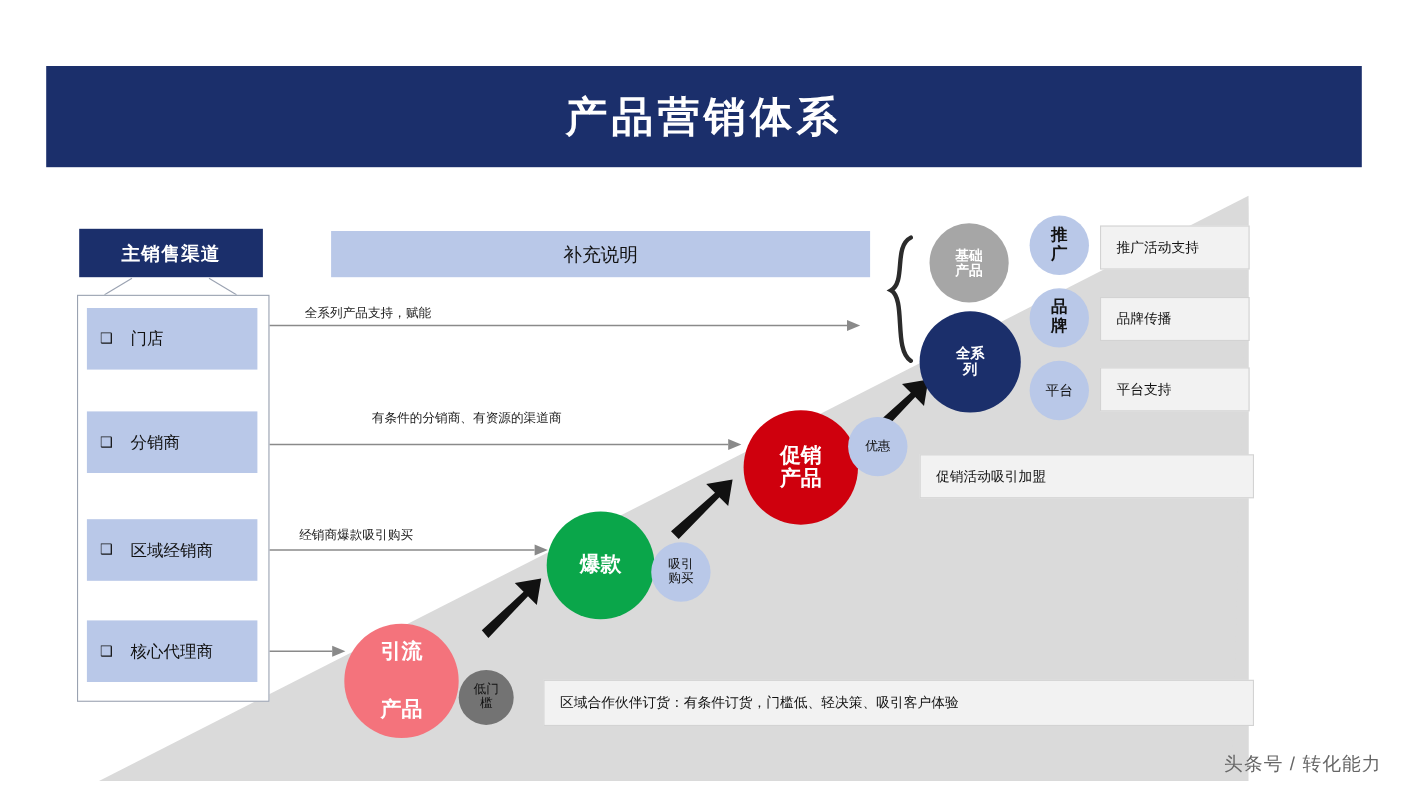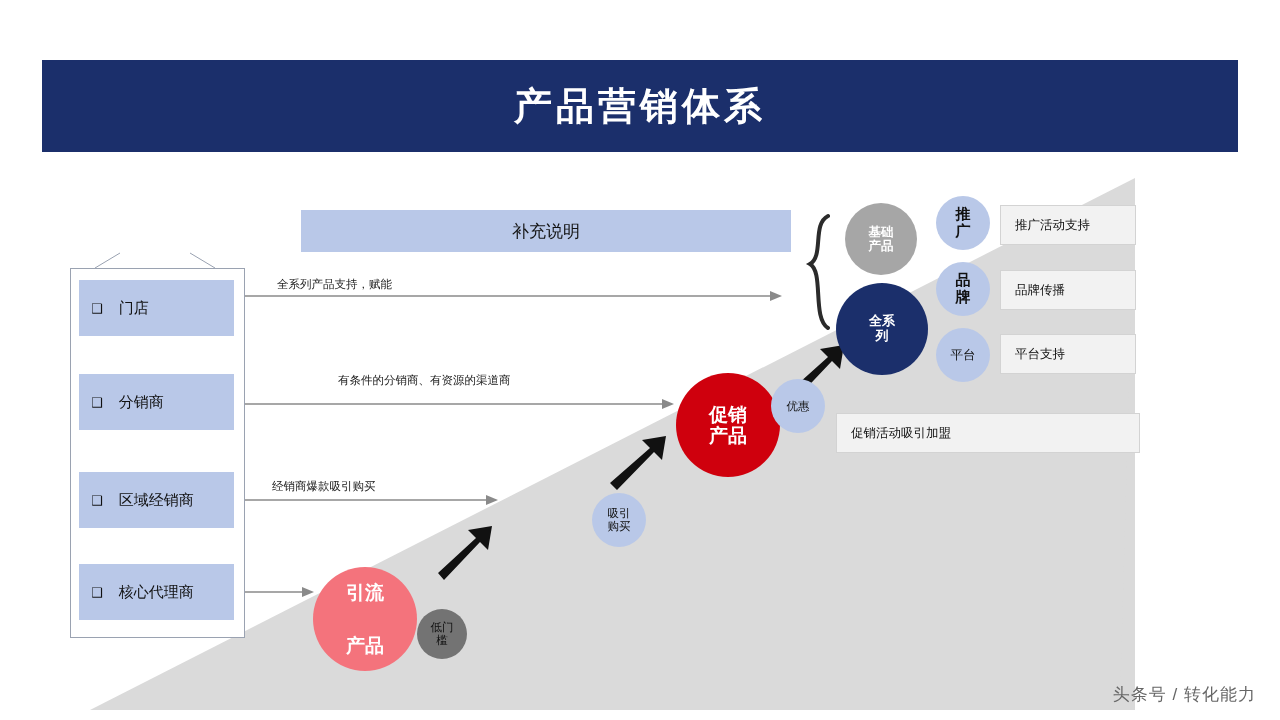--- a/index.html
+++ b/index.html
@@ -98,20 +98,23 @@
       <path d="M438 573 L476 538 L468 530 L492 526 L488 550 L480 542 L444 580 Z"></path>
       <path d="M610 483 L650 448 L642 440 L666 436 L662 460 L654 452 L617 490 Z"></path>
       <path d="M789 392 L828 357 L820 349 L844 345 L840 369 L832 361 L796 399 Z"></path>
     </g>
   </svg>
 
   <div class="title-bar">
     <div class="t">产品营销体系</div>
   </div>
 
+  <div class="chan-head">
+    <span>主销售渠道</span>
+  </div>
   <div class="chan-box"></div>
 
   <div class="chan-item ci0">
     <span class="mk">❑</span>
     <span>门店</span>
   </div>
   <div class="chan-item ci1">
     <span class="mk">❑</span>
     <span>分销商</span>
   </div>
@@ -134,20 +137,23 @@
 
   <div class="circ c-yinliu c-main">
     <div>引流</div>
     <div>产品</div>
   </div>
   <div class="circ c-dimen">
     <div>低门</div>
     <div>槛</div>
   </div>
 
+  <div class="circ c-baokuan c-main">
+    <div>爆款</div>
+  </div>
   <div class="circ c-xiyin">
     <div>吸引</div>
     <div>购买</div>
   </div>
 
   <div class="circ c-cuxiao c-main">
     <div>促销</div>
     <div>产品</div>
   </div>
   <div class="circ c-youhui">
@@ -180,15 +186,18 @@
   </div>
   <div class="note n-pp">
     <span>品牌传播</span>
   </div>
   <div class="note n-pt">
     <span>平台支持</span>
   </div>
   <div class="note n-cx">
     <span>促销活动吸引加盟</span>
   </div>
+  <div class="note n-yl">
+    <span>区域合作伙伴订货：有条件订货，门槛低、轻决策、吸引客户体验</span>
+  </div>
 
   <div class="footer">头条号 / 转化能力</div>
 </div>
 
 </body></html>

